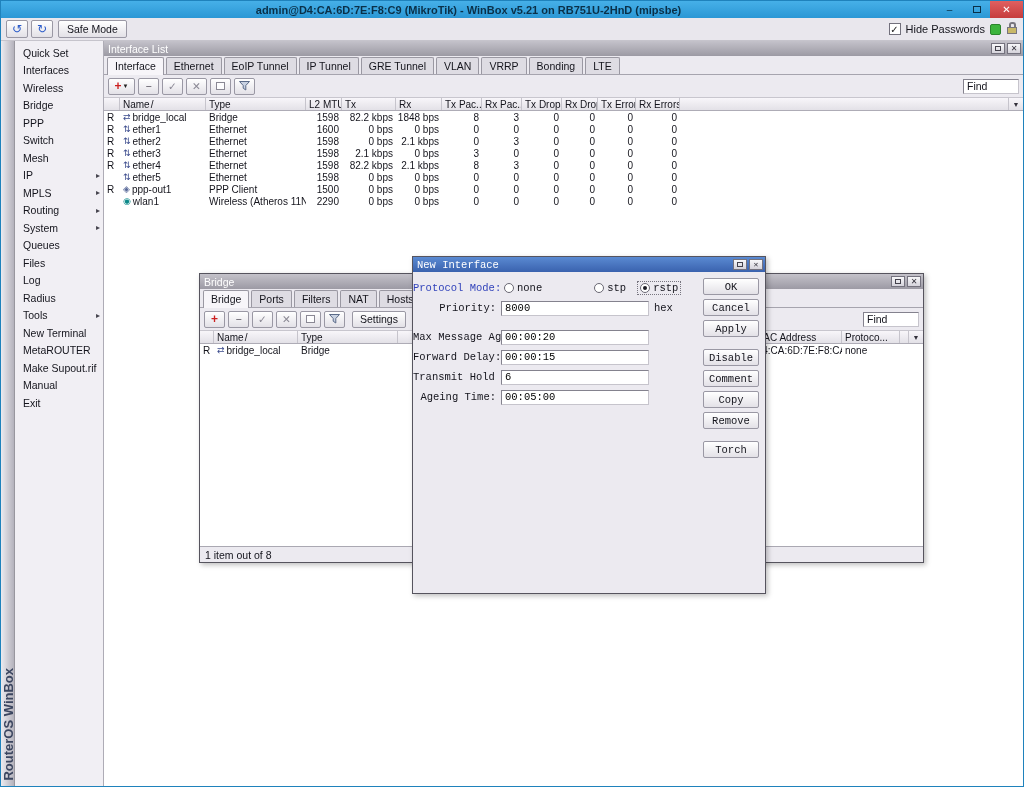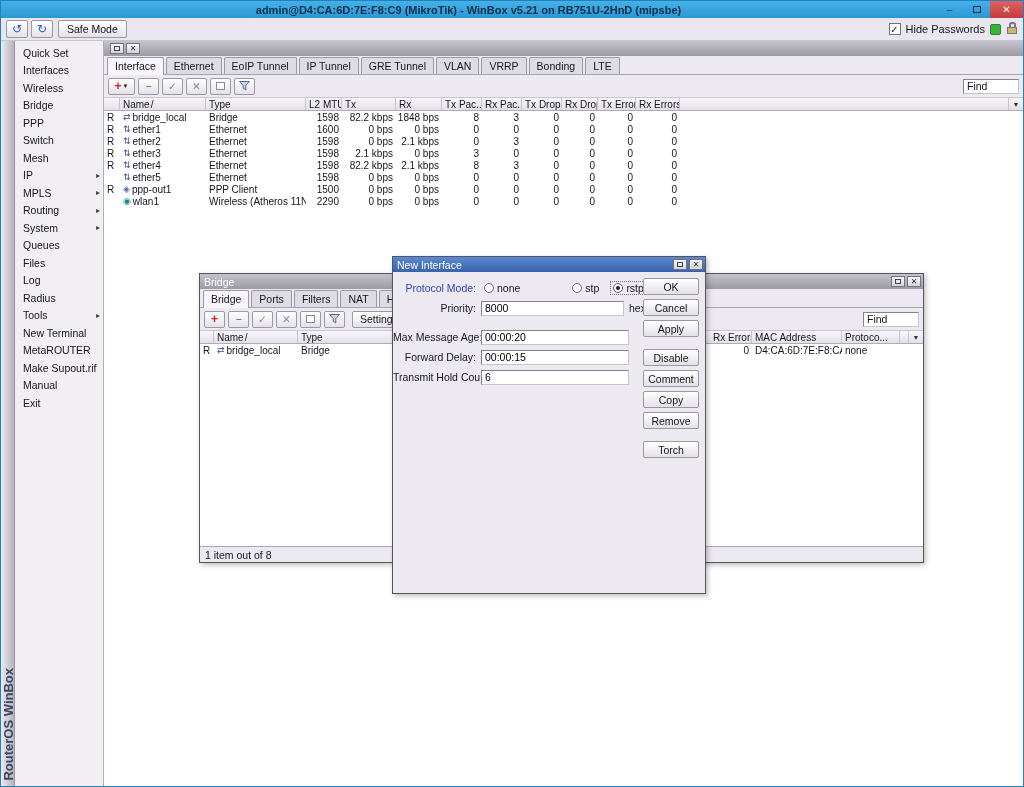--- a/index.html
+++ b/index.html
@@ -55,21 +55,21 @@
 .gh-fill{flex:1;border-right:none;}
 .chooser{width:15px;display:flex;align-items:center;justify-content:center;font-size:7px;border-left:1px solid #c6c4cc;color:#33313b;}
 .grid-body{flex:1;background:#fff;overflow:hidden;min-height:0;}
 .grow{display:flex;height:12px;align-items:center;font-size:10px;}
 .gc{padding:0 3px;white-space:nowrap;overflow:hidden;height:12px;display:flex;align-items:center;}
 .gc.ar{justify-content:flex-end;}
 .rowicon{font-size:9px;margin-right:2px;line-height:1;}
 .win-status{height:16px;flex:0 0 16px;border-top:1px solid #aaa8b2;display:flex;align-items:center;padding:0 5px;font-size:10.5px;background:#eceaf0;}
 #interface-list{position:absolute;inset:0;border:none;box-shadow:none;}
 #bridge-window{position:absolute;left:95px;top:232px;width:725px;height:290px;}
-#new-interface{position:absolute;left:288px;top:215px;width:314px;height:338px;}
+#new-interface{position:absolute;left:308px;top:215px;width:354px;height:338px;font-family:Liberation Mono, monospace;}
 .dialog-main{flex:1;display:flex;min-height:0;}
 .dialog-left{flex:1;display:flex;flex-direction:column;min-width:0;}
 .dialog-form{flex:1;padding-top:6px;}
 .frow{display:flex;align-items:center;height:20px;}
 .frow.gap{margin-top:9px;}
 .flabel{width:88px;text-align:right;padding-right:5px;font-size:10.5px;white-space:nowrap;flex:0 0 88px;}
 .flabel.blue{color:#3344bb;}
 .finput{width:148px;height:15px;border:1px solid;border-color:#84828e #c6c4cc #c6c4cc #84828e;background:#fff;font-size:10.5px;font-family:inherit;padding:0 3px;}
 .fsuffix{margin-left:5px;font-size:10.5px;}
 .radio-wrap{display:flex;align-items:center;}
@@ -200,20 +200,21 @@
         </div>
         <div class="sb-item">
           <span>Exit</span>
         </div>
       </div>
 
     <div class="mdi">
 
       <div class="win" id="interface-list">
         <div class="win-titlebar">
+          <div class="wt-title">Interface List</div>
           <div class="wt-btn">
               <span class="sq"></span>
             </div>
           <div class="wt-btn">
               <span>✕</span>
             </div>
         </div>
         <div class="tabstrip" id="il-tabs">
             <div class="tab active">Interface</div>
             <div class="tab">Ethernet</div>
@@ -517,20 +518,24 @@
                     <input class="finput" value="00:00:20" style="">
                   </div>
                   <div class="frow">
                     <div class="flabel">Forward Delay:</div>
                     <input class="finput" value="00:00:15" style="">
                   </div>
                   <div class="frow">
                     <div class="flabel">Transmit Hold Count:</div>
                     <input class="finput" value="6" style="">
                   </div>
+                  <div class="frow">
+                    <div class="flabel">Ageing Time:</div>
+                    <input class="finput" value="00:05:00" style="">
+                  </div>
                 </div>
             </div>
           </div>
           <div class="dialog-buttons" id="ni-buttons">
               <button class="btn dbtn">OK</button>
               <button class="btn dbtn">Cancel</button>
               <button class="btn dbtn">Apply</button>
               <button class="btn dbtn newgroup">Disable</button>
               <button class="btn dbtn">Comment</button>
               <button class="btn dbtn">Copy</button>

